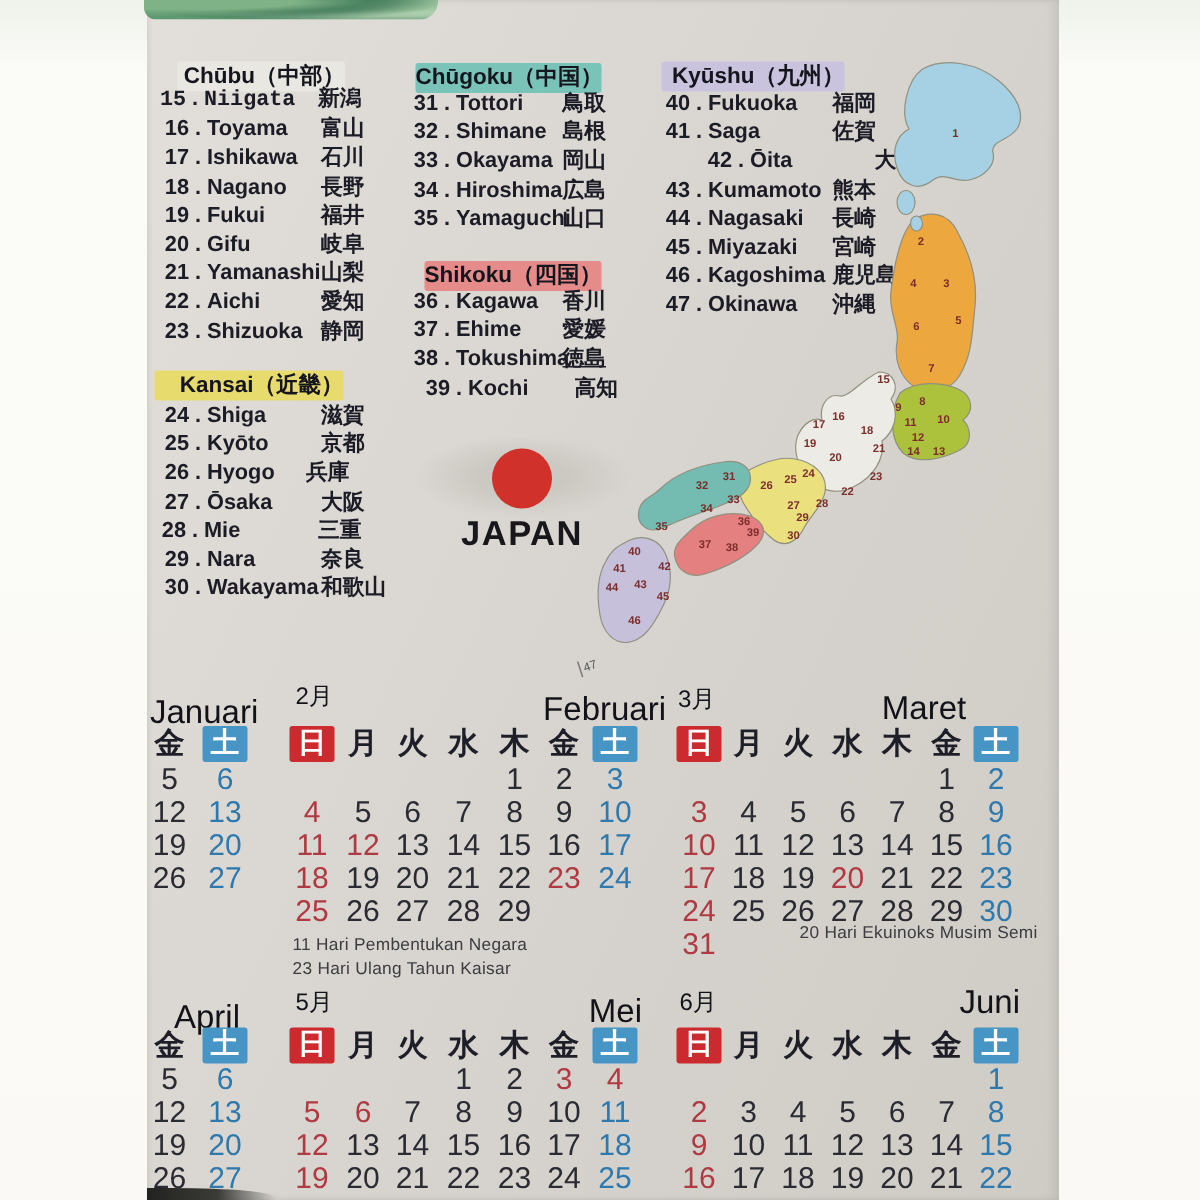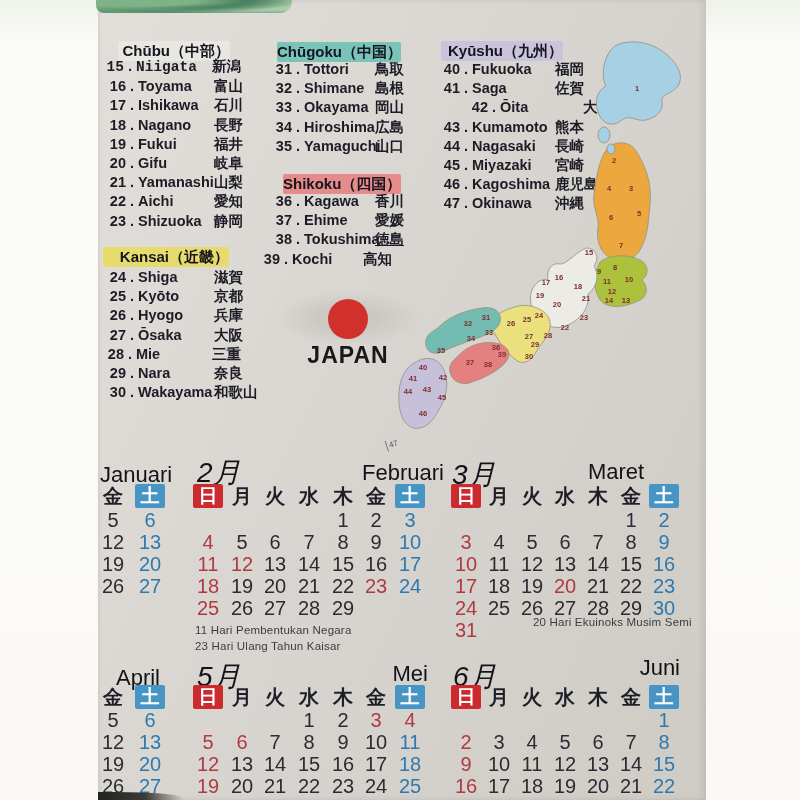--- a/index.html
+++ b/index.html
@@ -23,21 +23,21 @@
     color:#1c1c26;white-space:nowrap;}
   .prow .num{display:inline-block;width:22px;text-align:right;}
   .prow .dot{display:inline-block;width:12px;text-align:center;}
   .prow .kj{position:absolute;top:0;}
   .dcell{position:absolute;width:34px;text-align:center;font-size:20px;line-height:22px;}
   .wbox{position:absolute;width:30px;height:24px;line-height:24px;text-align:center;
     color:#fff;font-size:19px;font-weight:700;border-radius:2px;}
   .wplain{position:absolute;width:34px;height:24px;line-height:24px;text-align:center;
     font-size:20px;font-weight:700;color:#1e1e28;}
   .mlabel{position:absolute;font-size:22px;color:#121218;white-space:nowrap;}
-  .mkanji{position:absolute;font-size:28px;color:#121218;white-space:nowrap;font-style:italic;}
+  .mkanji{position:absolute;font-size:16px;color:#121218;white-space:nowrap;}
   .note{position:absolute;font-size:11.5px;color:#3c3c40;letter-spacing:.2px;white-space:nowrap;}
   .title-frag{position:absolute;left:-6px;top:421px;font-size:37px;font-weight:700;
     color:#17171d;letter-spacing:2px;}
   .tiny-mark{position:absolute;left:288px;top:439px;font-size:8px;color:#555;
     transform:rotate(-18deg);border-left:1px solid #777;padding-left:2px;height:11px;line-height:11px;}
   .smear{position:absolute;left:178px;top:290px;width:145px;height:56px;border-radius:50%;
     background:radial-gradient(closest-side,#c9c6c0 40%,rgba(201,198,192,0));opacity:.85;}
   .sun{position:absolute;left:230px;top:299px;width:40px;height:40px;border-radius:50%;}
   .japan{position:absolute;left:202px;top:342px;width:96px;text-align:center;
     font-size:23px;font-weight:700;letter-spacing:1px;color:#18181c;}
@@ -55,36 +55,36 @@
         <div class="prow" style="left: 6px; top: 96.4px; width: 300px;"><span class="num">17</span><span class="dot">.</span><span>Ishikawa</span><span class="kj" style="left: 110px;">石川</span></div>
         <div class="prow" style="left: 6px; top: 115.6px; width: 300px;"><span class="num">18</span><span class="dot">.</span><span>Nagano</span><span class="kj" style="left: 110px;">長野</span></div>
         <div class="prow" style="left: 6px; top: 134.8px; width: 300px;"><span class="num">19</span><span class="dot">.</span><span>Fukui</span><span class="kj" style="left: 110px;">福井</span></div>
         <div class="prow" style="left: 6px; top: 154px; width: 300px;"><span class="num">20</span><span class="dot">.</span><span>Gifu</span><span class="kj" style="left: 110px;">岐阜</span></div>
         <div class="prow" style="left: 6px; top: 173.2px; width: 300px;"><span class="num">21</span><span class="dot">.</span><span>Yamanashi</span><span class="kj" style="left: 110px;">山梨</span></div>
         <div class="prow" style="left: 6px; top: 192.4px; width: 300px;"><span class="num">22</span><span class="dot">.</span><span>Aichi</span><span class="kj" style="left: 110px;">愛知</span></div>
         <div class="prow" style="left: 6px; top: 211.6px; width: 300px;"><span class="num">23</span><span class="dot">.</span><span>Shizuoka</span><span class="kj" style="left: 110px;">静岡</span></div>
         <div class="band" style="left: 5px; top: 247px; width: 126px; background: rgb(232, 219, 110);">Kansai（近畿）</div>
         <div class="prow" style="left: 6px; top: 268px; width: 300px;"><span class="num">24</span><span class="dot">.</span><span>Shiga</span><span class="kj" style="left: 110px;">滋賀</span></div>
         <div class="prow" style="left: 6px; top: 287.2px; width: 300px;"><span class="num">25</span><span class="dot">.</span><span>Kyōto</span><span class="kj" style="left: 110px;">京都</span></div>
-        <div class="prow" style="left: 6px; top: 306.4px; width: 300px;"><span class="num">26</span><span class="dot">.</span><span>Hyogo</span><span class="kj" style="left: 110px; text-align: center;">兵庫</span></div>
+        <div class="prow" style="left: 6px; top: 306.4px; width: 300px;"><span class="num">26</span><span class="dot">.</span><span>Hyogo</span><span class="kj" style="left: 100px; text-align: center;">兵庫</span></div>
         <div class="prow" style="left: 6px; top: 325.6px; width: 300px;"><span class="num">27</span><span class="dot">.</span><span>Ōsaka</span><span class="kj" style="left: 110px;">大阪</span></div>
         <div class="prow" style="left: 4px; top: 344.8px; width: 300px;"><span class="num">28</span><span class="dot">.</span><span>Mie</span><span class="kj" style="left: 110px;">三重</span></div>
         <div class="prow" style="left: 6px; top: 364px; width: 300px;"><span class="num">29</span><span class="dot">.</span><span>Nara</span><span class="kj" style="left: 110px;">奈良</span></div>
         <div class="prow" style="left: 6px; top: 383.2px; width: 300px;"><span class="num">30</span><span class="dot">.</span><span>Wakayama</span><span class="kj" style="left: 110px;">和歌山</span></div>
         <div class="band" style="left: 179px; top: 42px; width: 124px; background: rgb(121, 195, 185);">Chūgoku（中国）</div>
         <div class="prow" style="left: 172px; top: 60px; width: 300px;"><span class="num">31</span><span class="dot">.</span><span>Tottori</span><span class="kj" style="left: 105px;">鳥取</span></div>
         <div class="prow" style="left: 172px; top: 79.2px; width: 300px;"><span class="num">32</span><span class="dot">.</span><span>Shimane</span><span class="kj" style="left: 105px;">島根</span></div>
         <div class="prow" style="left: 172px; top: 98.4px; width: 300px;"><span class="num">33</span><span class="dot">.</span><span>Okayama</span><span class="kj" style="left: 105px;">岡山</span></div>
         <div class="prow" style="left: 172px; top: 117.6px; width: 300px;"><span class="num">34</span><span class="dot">.</span><span>Hiroshima</span><span class="kj" style="left: 105px;">広島</span></div>
         <div class="prow" style="left: 172px; top: 136.8px; width: 300px;"><span class="num">35</span><span class="dot">.</span><span>Yamaguchi</span><span class="kj" style="left: 105px;">山口</span></div>
         <div class="band" style="left: 185px; top: 174px; width: 118px; background: rgb(229, 140, 138);">Shikoku（四国）</div>
         <div class="prow" style="left: 172px; top: 192px; width: 300px;"><span class="num">36</span><span class="dot">.</span><span>Kagawa</span><span class="kj" style="left: 105px;">香川</span></div>
         <div class="prow" style="left: 172px; top: 211.2px; width: 300px;"><span class="num">37</span><span class="dot">.</span><span>Ehime</span><span class="kj" style="left: 105px;">愛媛</span></div>
         <div class="prow" style="left: 172px; top: 230.4px; width: 300px;"><span class="num">38</span><span class="dot">.</span><span>Tokushima</span><span class="kj" style="left: 105px; text-decoration: underline;">徳島</span></div>
-        <div class="prow" style="left: 160px; top: 249.6px; width: 300px;"><span class="num">39</span><span class="dot">.</span><span>Kochi</span><span class="kj" style="left: 105px;">高知</span></div>
+        <div class="prow" style="left: 180px; top: 249.6px; width: 300px;"><span class="num">39</span><span class="dot">.</span><span>Kochi</span><span class="kj" style="left: 105px;">高知</span></div>
         <div class="band" style="left: 343px; top: 41px; width: 122px; background: rgb(202, 195, 222);">Kyūshu（九州）</div>
         <div class="prow" style="left: 340px; top: 60px; width: 300px;"><span class="num">40</span><span class="dot">.</span><span>Fukuoka</span><span class="kj" style="left: 117px;">福岡</span></div>
         <div class="prow" style="left: 340px; top: 79.2px; width: 300px;"><span class="num">41</span><span class="dot">.</span><span>Saga</span><span class="kj" style="left: 117px;">佐賀</span></div>
         <div class="prow" style="left: 340px; top: 98.4px; width: 300px; margin-left: 28px;"><span class="num">42</span><span class="dot">.</span><span>Ōita</span><span class="kj" style="left: 117px;">大分</span></div>
         <div class="prow" style="left: 340px; top: 117.6px; width: 300px;"><span class="num">43</span><span class="dot">.</span><span>Kumamoto</span><span class="kj" style="left: 117px;">熊本</span></div>
         <div class="prow" style="left: 340px; top: 136.8px; width: 300px;"><span class="num">44</span><span class="dot">.</span><span>Nagasaki</span><span class="kj" style="left: 117px;">長崎</span></div>
         <div class="prow" style="left: 340px; top: 156px; width: 300px;"><span class="num">45</span><span class="dot">.</span><span>Miyazaki</span><span class="kj" style="left: 117px;">宮崎</span></div>
         <div class="prow" style="left: 340px; top: 175.2px; width: 300px;"><span class="num">46</span><span class="dot">.</span><span>Kagoshima</span><span class="kj" style="left: 117px;">鹿児島</span></div>
         <div class="prow" style="left: 340px; top: 194.4px; width: 300px;"><span class="num">47</span><span class="dot">.</span><span>Okinawa</span><span class="kj" style="left: 117px;">沖縄</span></div>
       </div>

